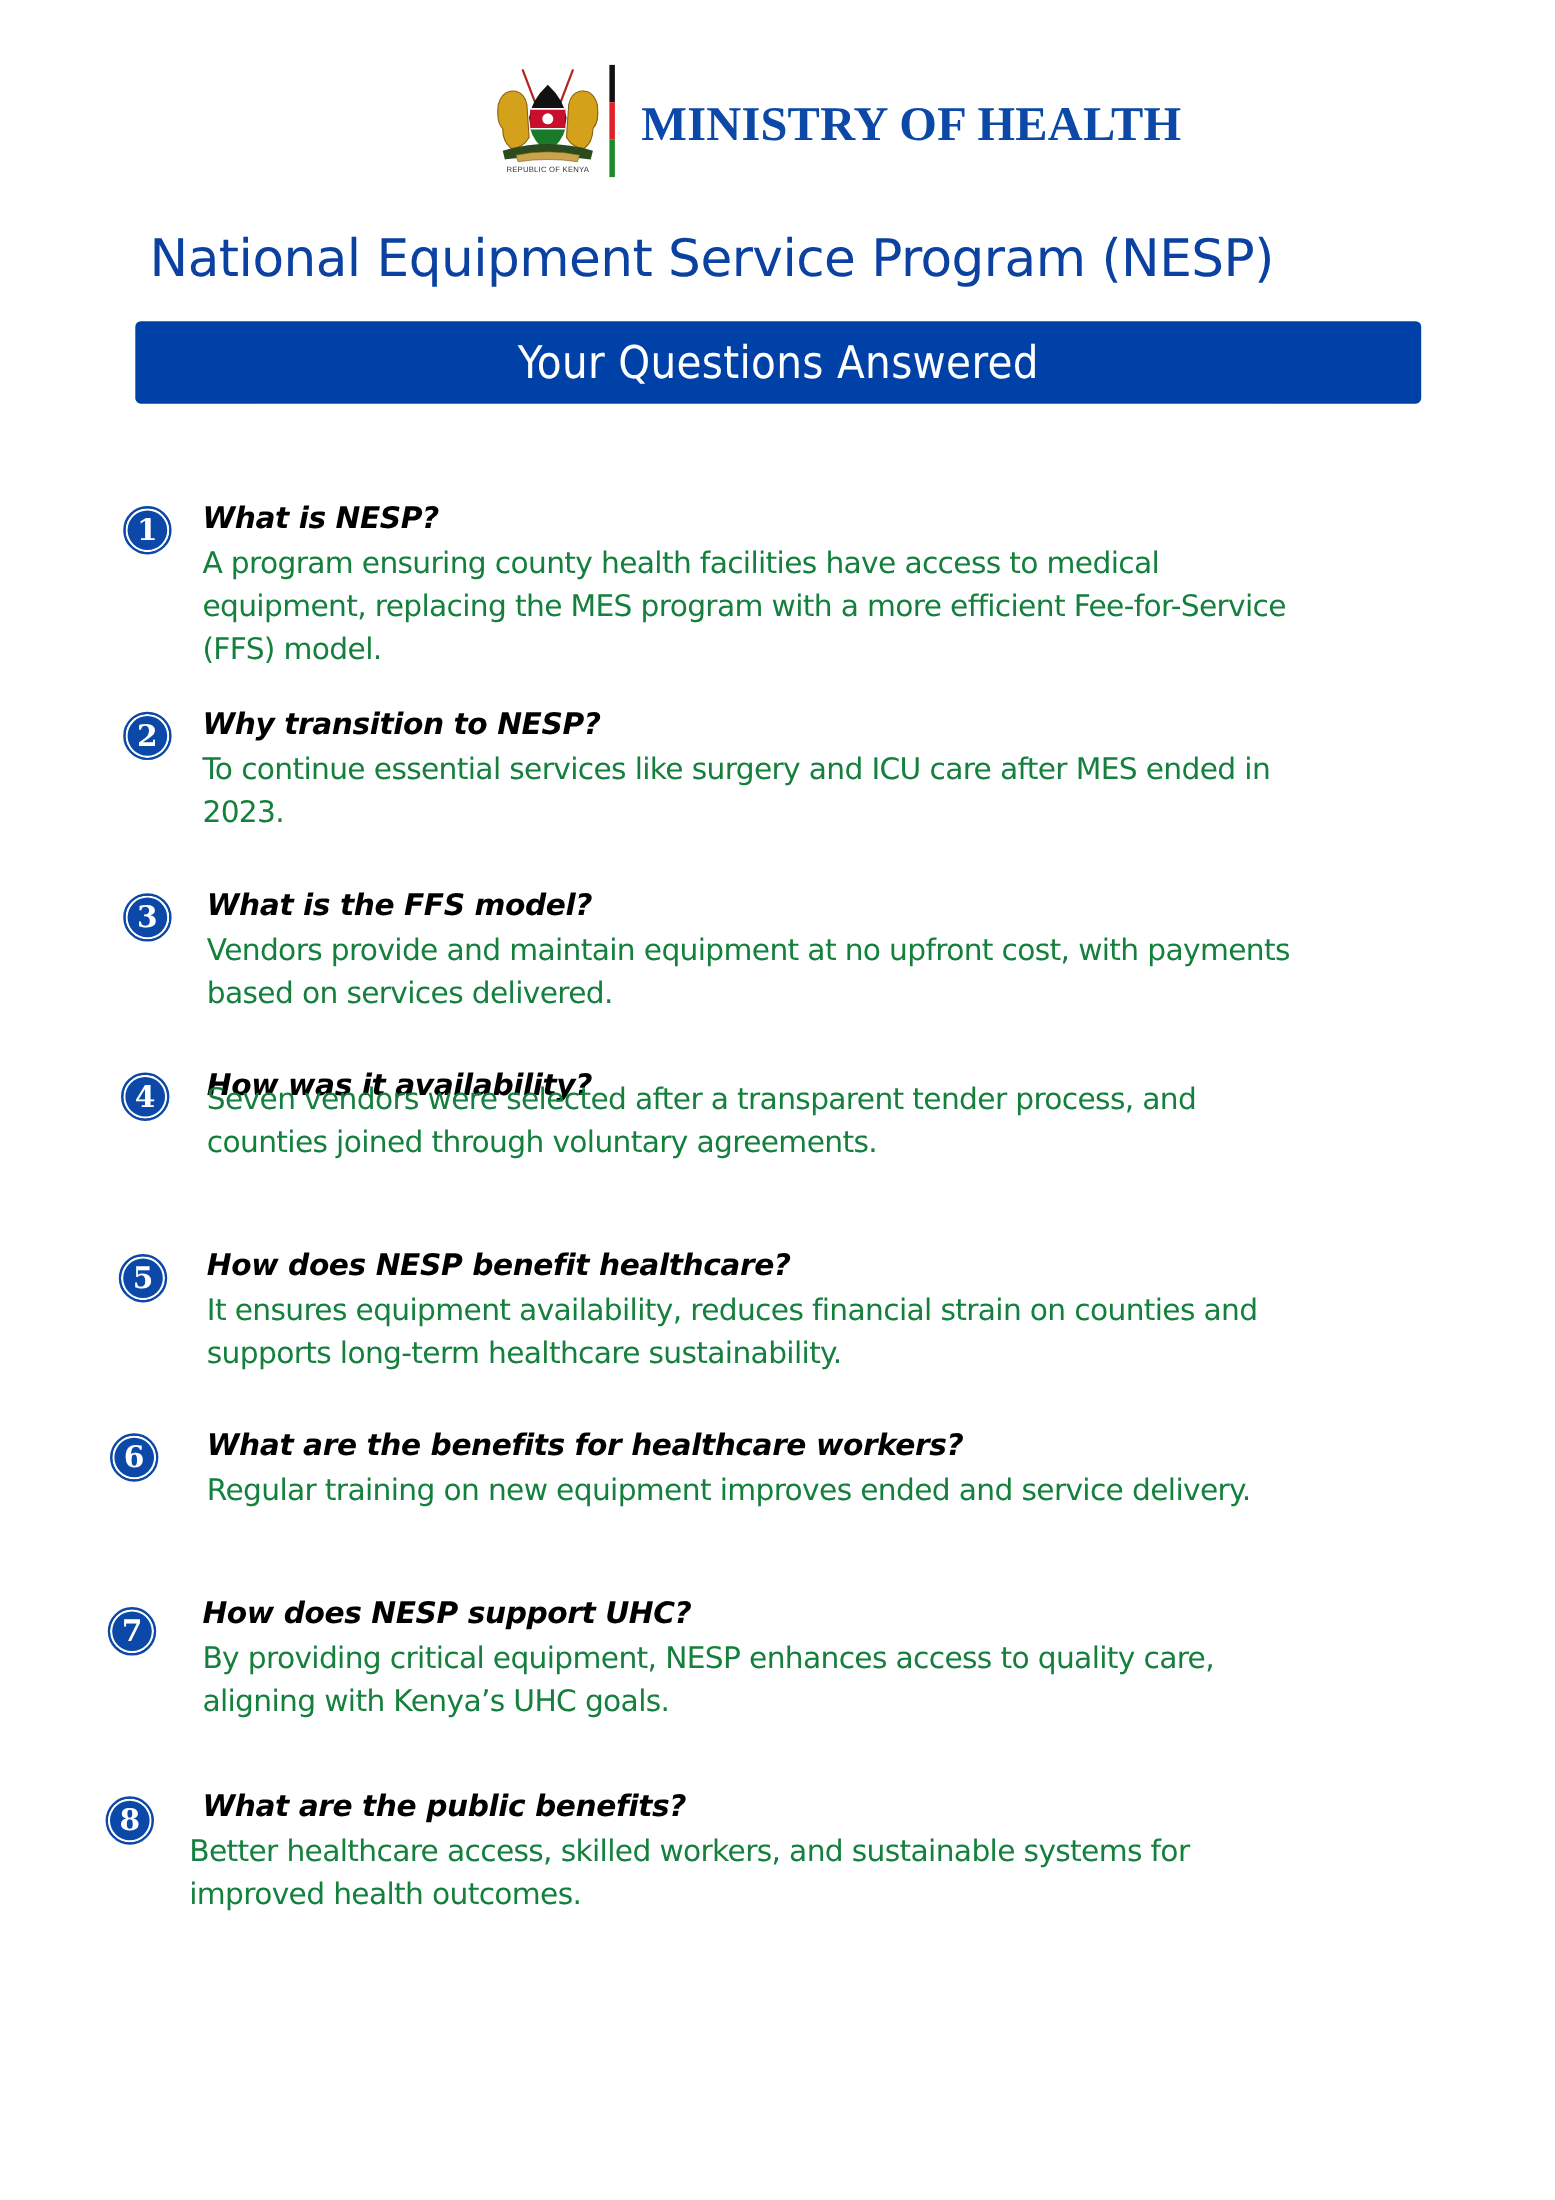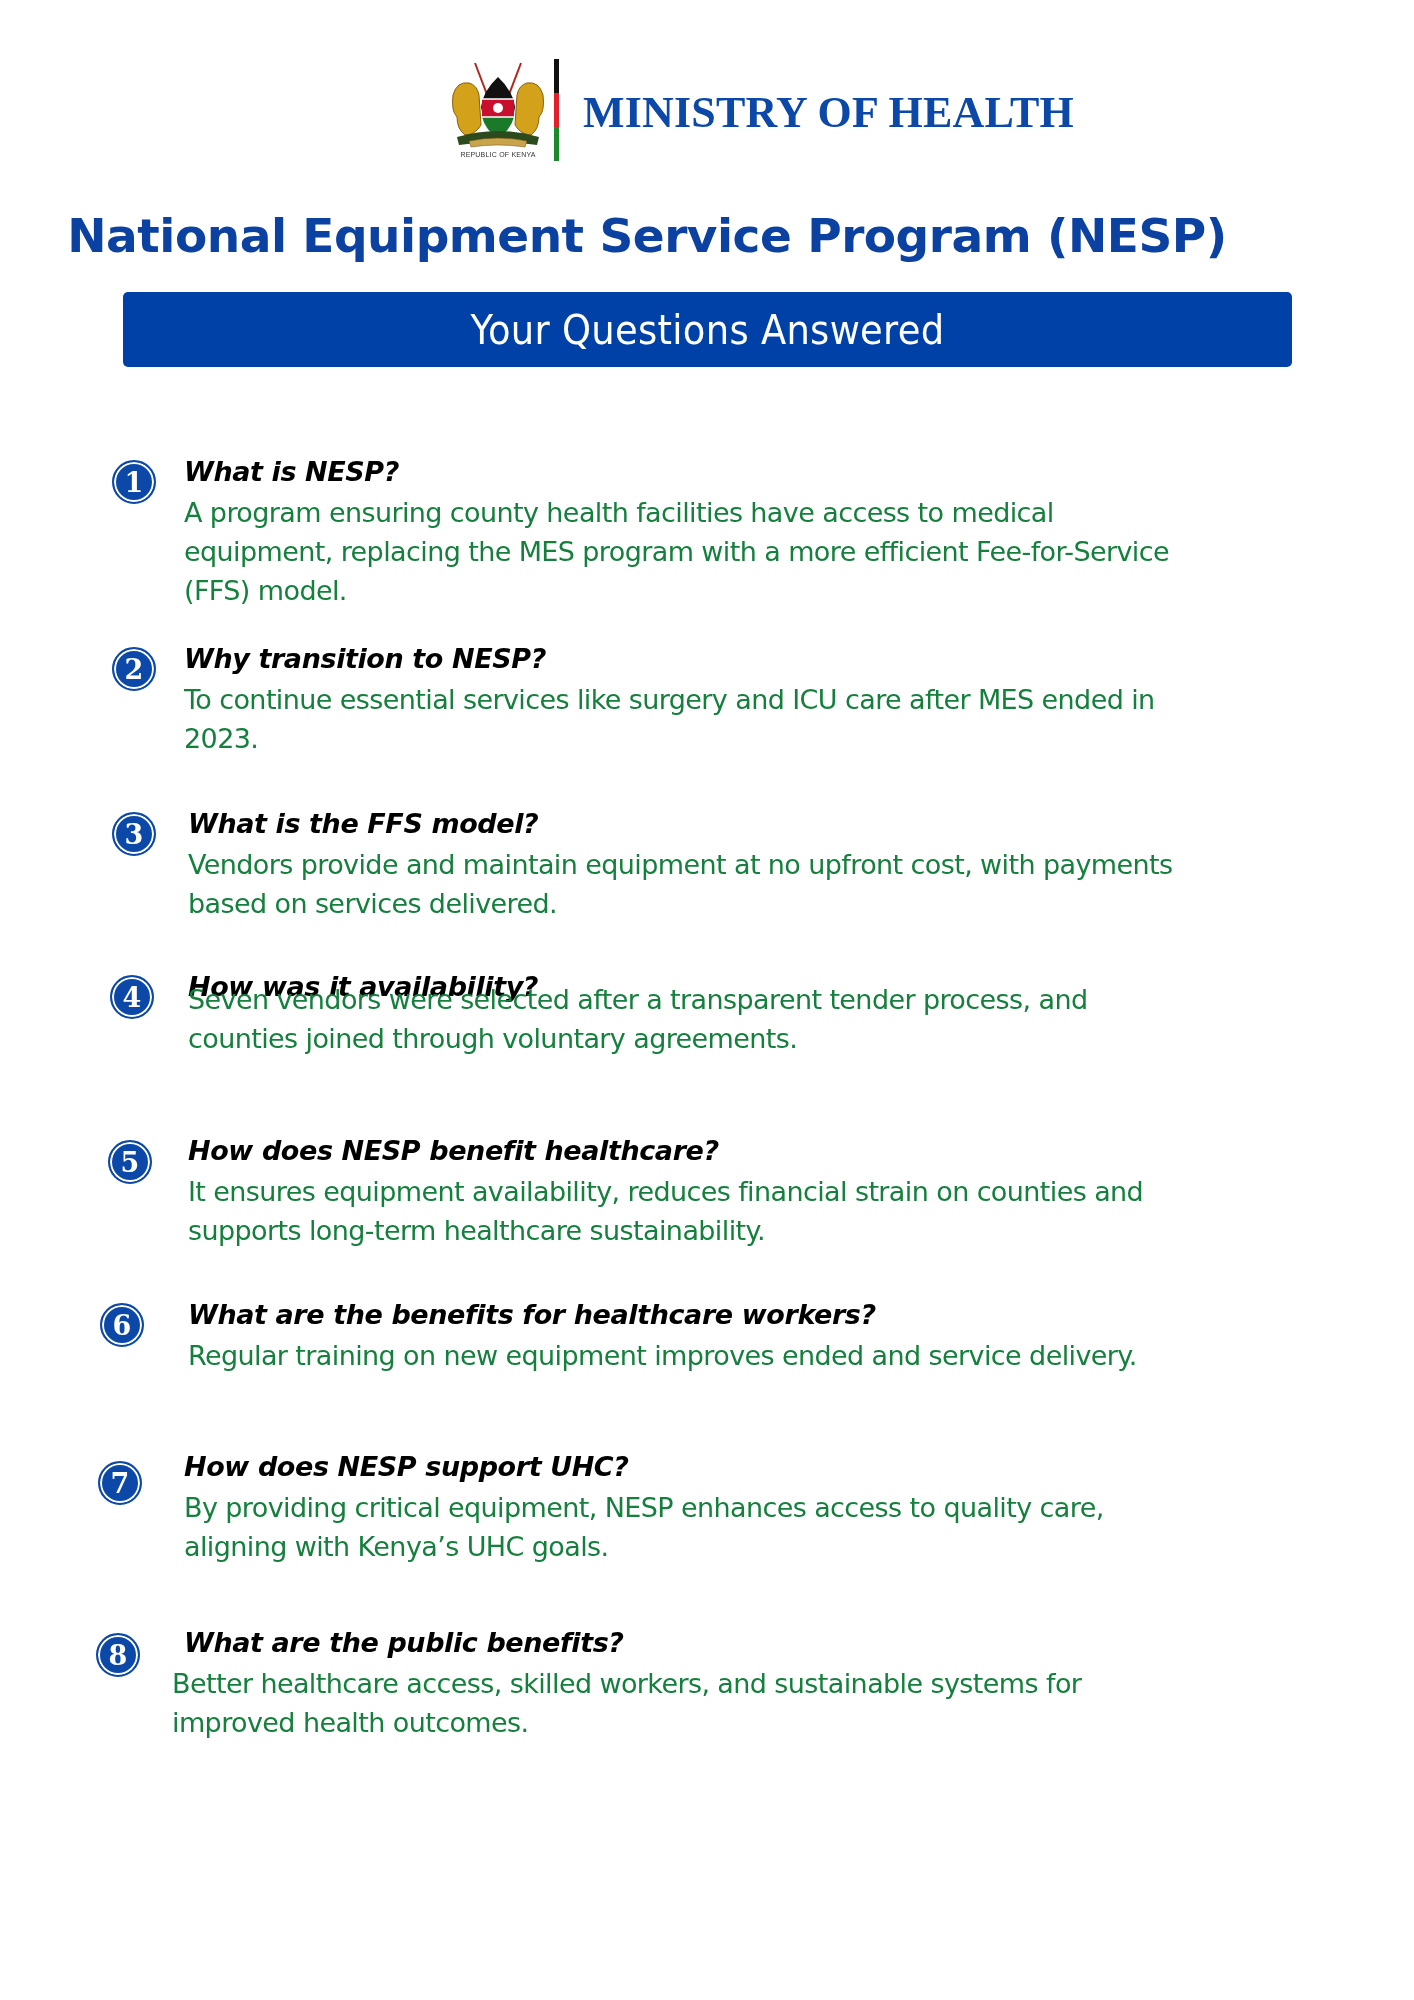--- a/index.html
+++ b/index.html
@@ -47,21 +47,21 @@
       color: #0b48a8;
       letter-spacing: 0.2px;
       white-space: nowrap;
     }
 
     
     .main-title {
       position: absolute; left: 0; top: 208px; width: 1294px;
       text-align: center;
       font-family: "DejaVu Sans", sans-serif;
-      font-weight: bold;
+      font-weight: normal;
       font-size: 47px;
       color: #0b41a0;
       letter-spacing: -0.5px;
       white-space: nowrap;
     }
 
     
     .banner {
       position: absolute; left: 123px; top: 292px;
       width: 1169px; height: 75px;

